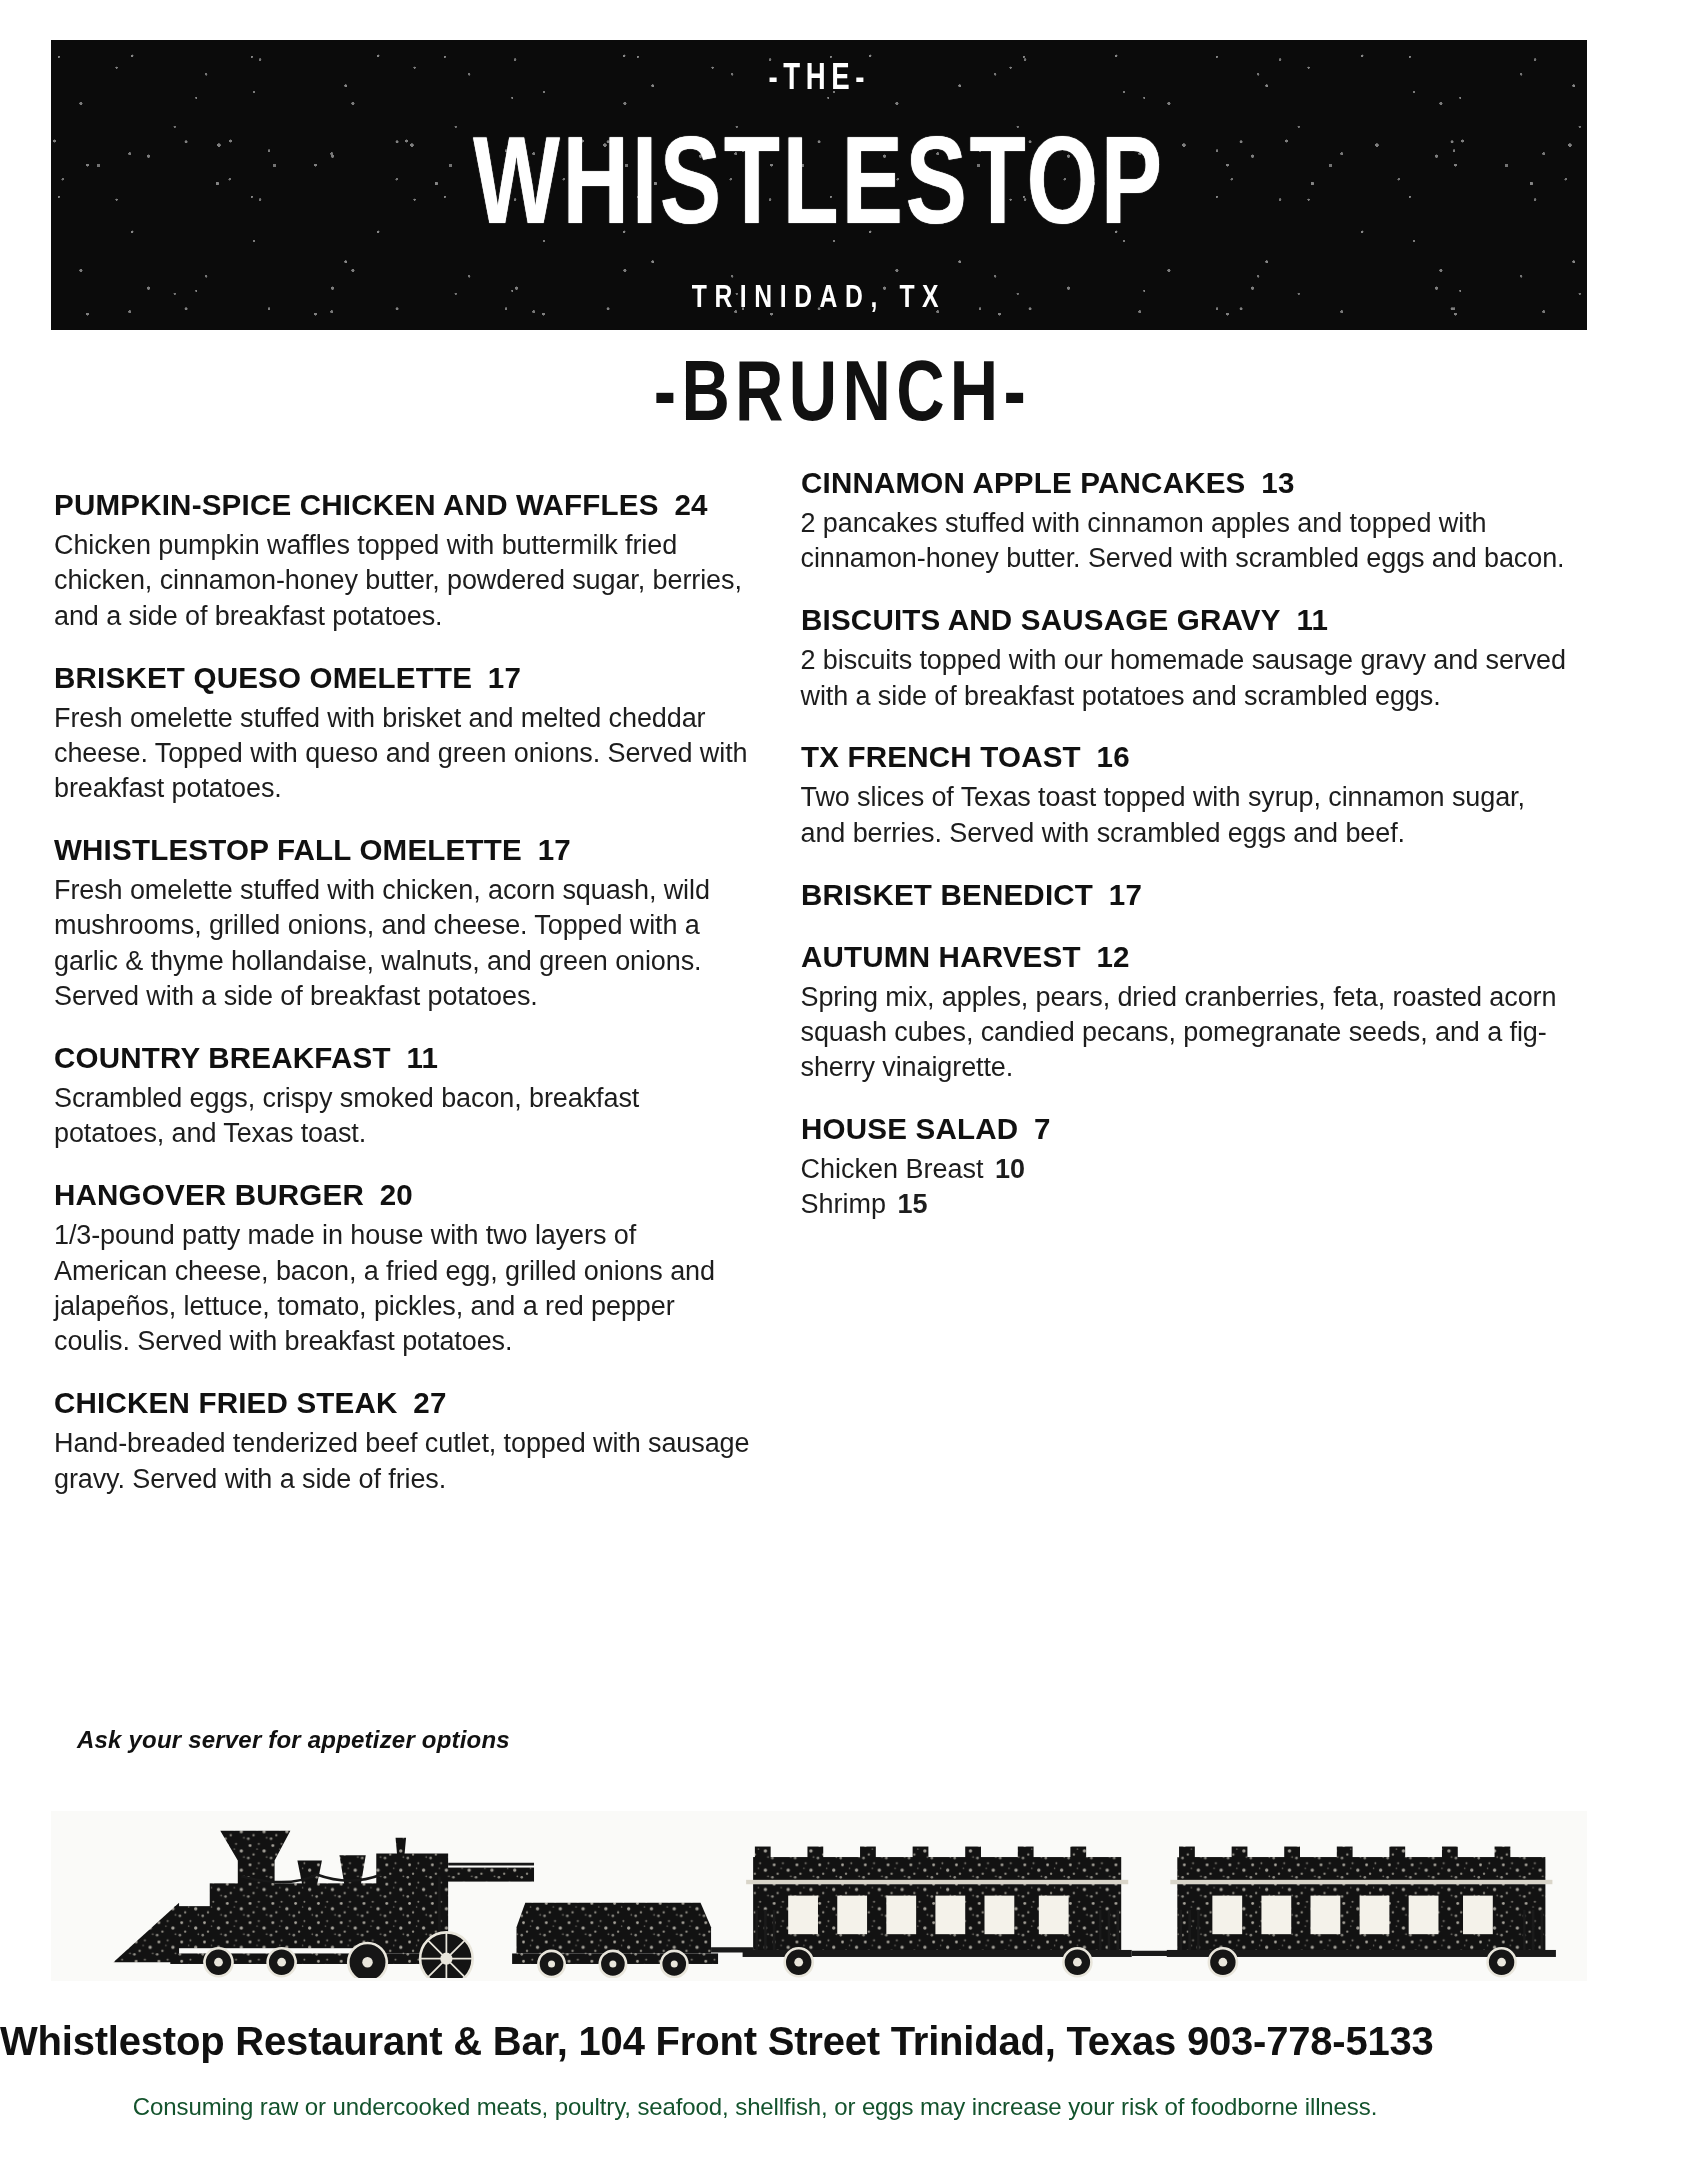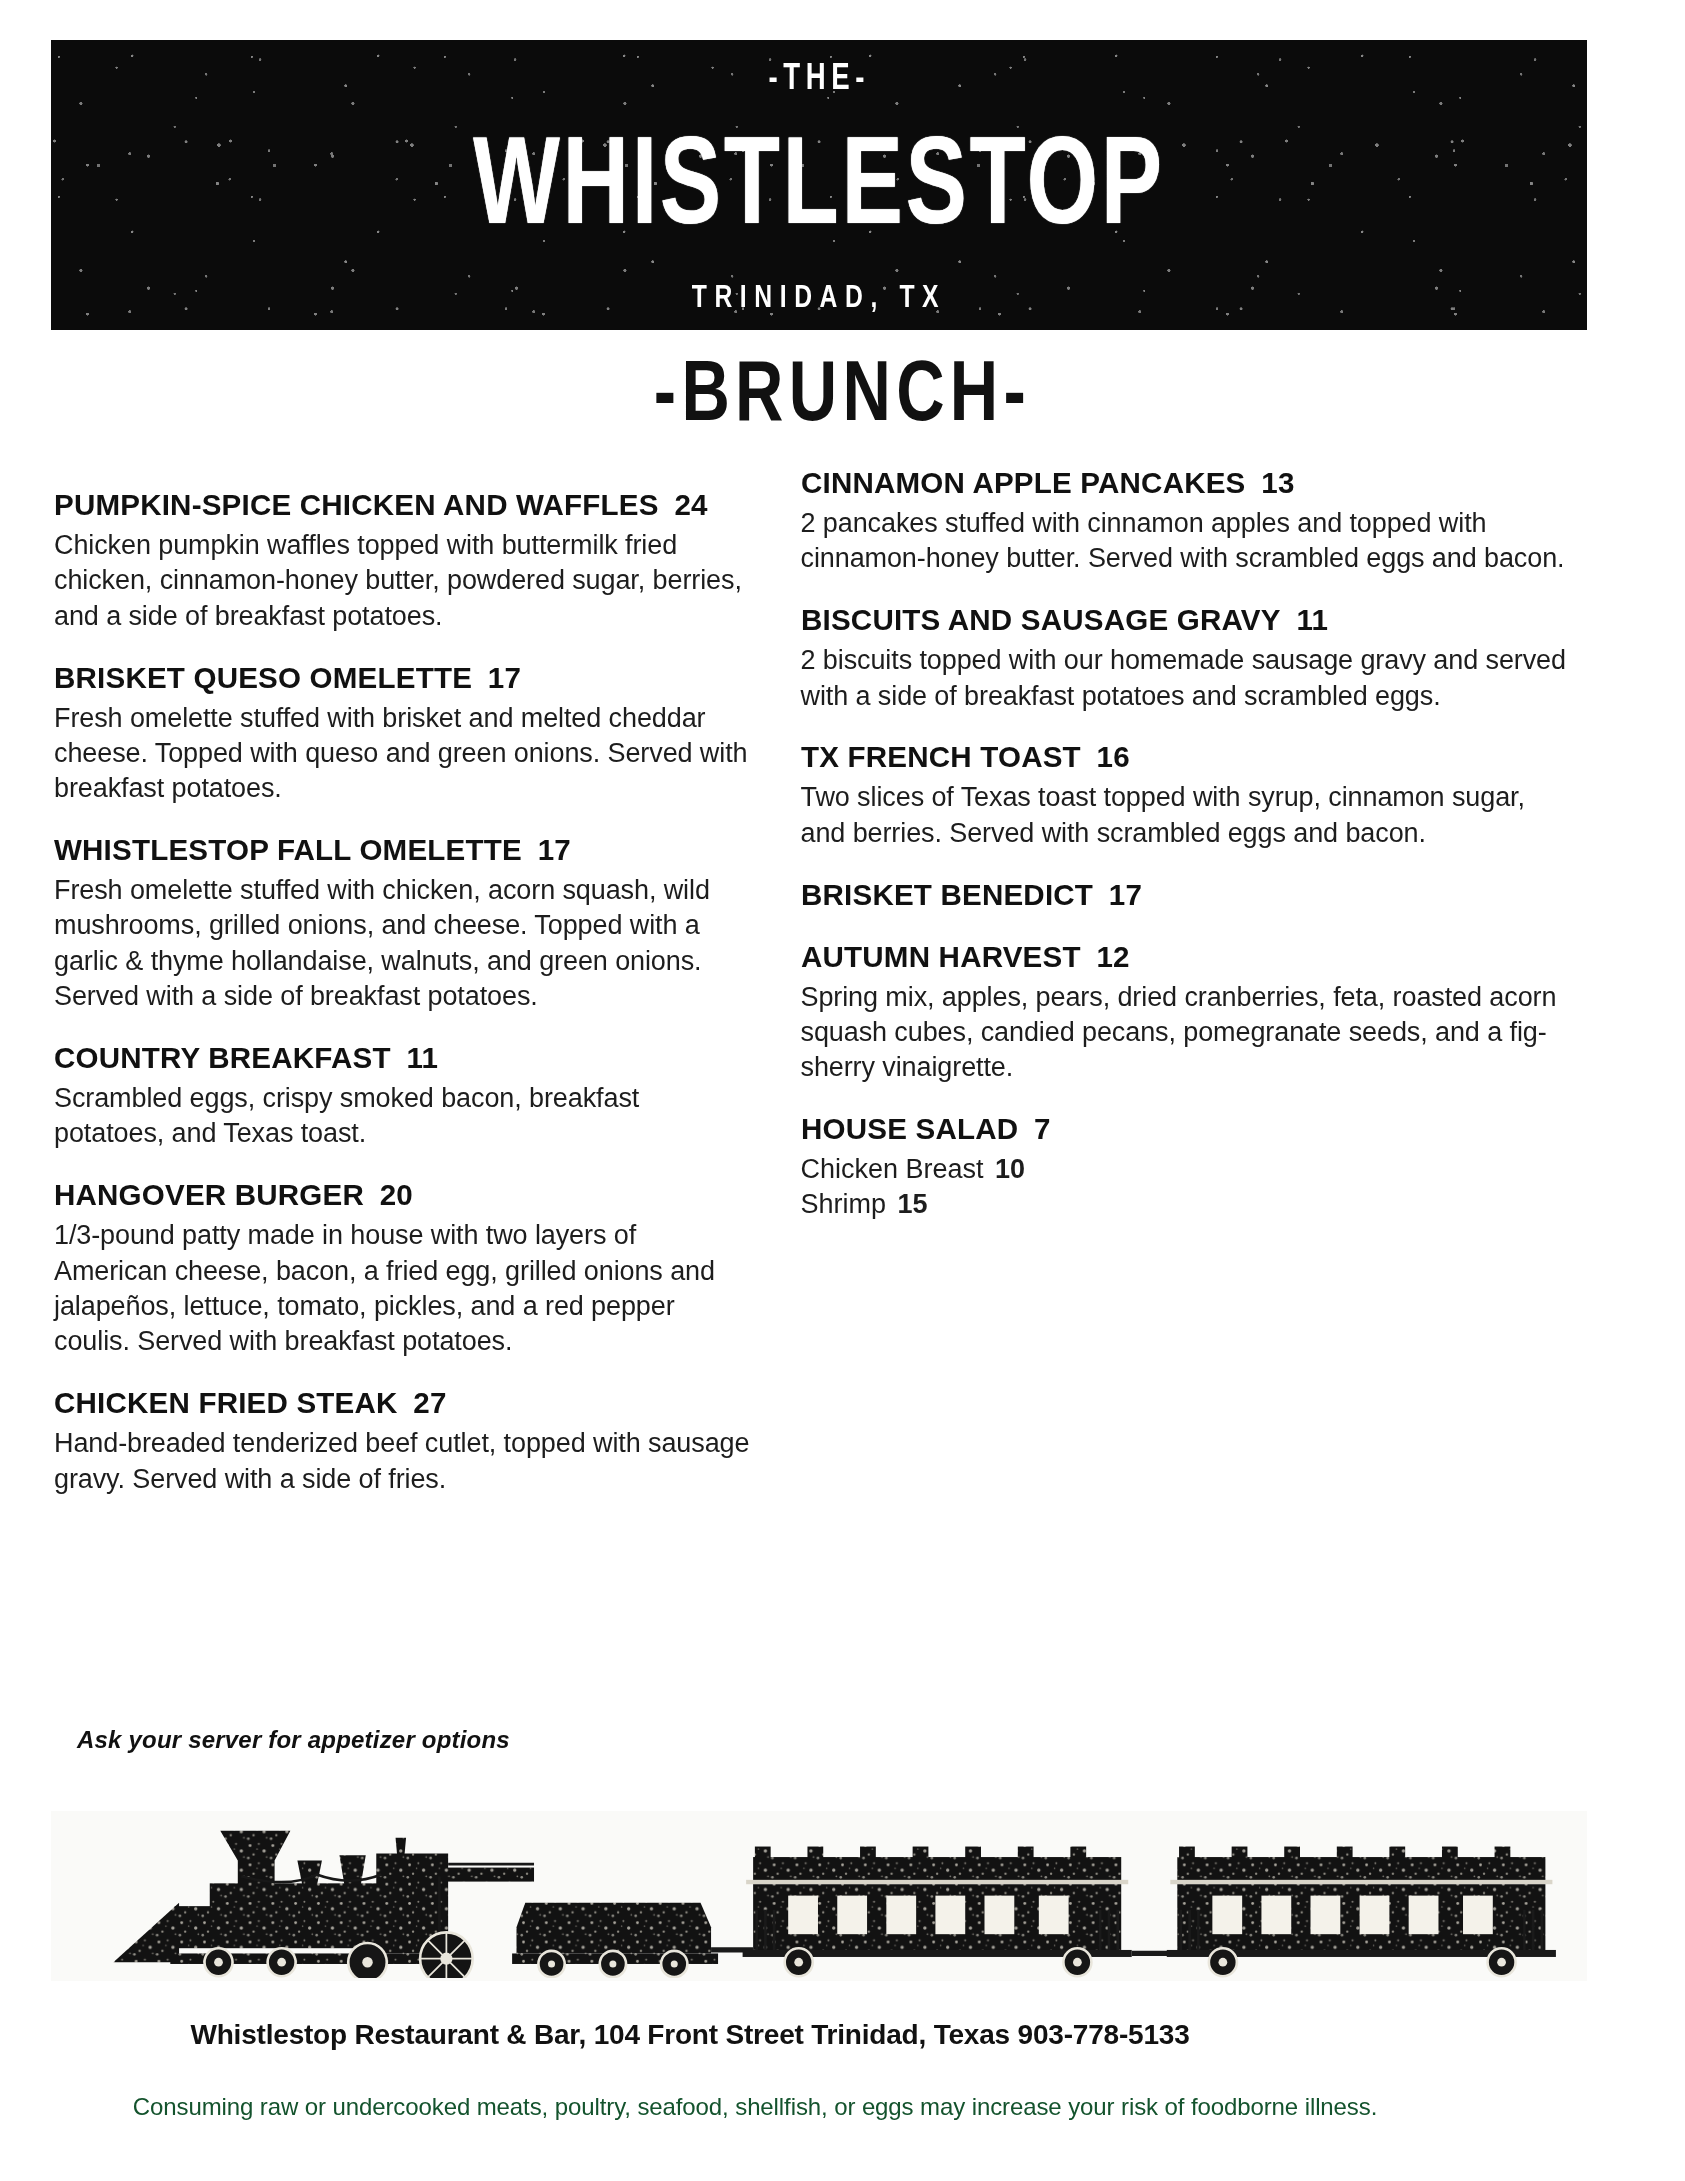--- a/index.html
+++ b/index.html
@@ -215,21 +215,21 @@
     height: 156px;
   }
 
   
   .footer-address {
     position: absolute;
     left: 0;
     top: 2019px;
     width: 1380px;
     text-align: center;
-    font-size: 28px;
+    font-size: 40px;
     font-weight: 700;
     color: #111111;
     letter-spacing: -0.2px;
     white-space: nowrap;
   }
   .footer-disclaimer {
     position: absolute;
     left: 0;
     top: 2093px;
     width: 1510px;
@@ -318,21 +318,21 @@
         <div class="item-name">
           <span>BISCUITS AND SAUSAGE GRAVY</span><span class="price">11</span>
         </div>
         <p class="item-desc">2 biscuits topped with our homemade sausage gravy and served with a side of breakfast potatoes and scrambled eggs.</p>
       </div>
 
       <div class="item">
         <div class="item-name">
           <span>TX FRENCH TOAST</span><span class="price">16</span>
         </div>
-        <p class="item-desc">Two slices of Texas toast topped with syrup, cinnamon sugar, and berries. Served with scrambled eggs and bacon.</p>
+        <p class="item-desc">Two slices of Texas toast topped with syrup, cinnamon sugar, and berries. Served with scrambled eggs and beef.</p>
       </div>
 
       <div class="item">
         <div class="item-name">
           <span>BRISKET BENEDICT</span><span class="price">17</span>
         </div>
       </div>
 
       <div class="item">
         <div class="item-name">

